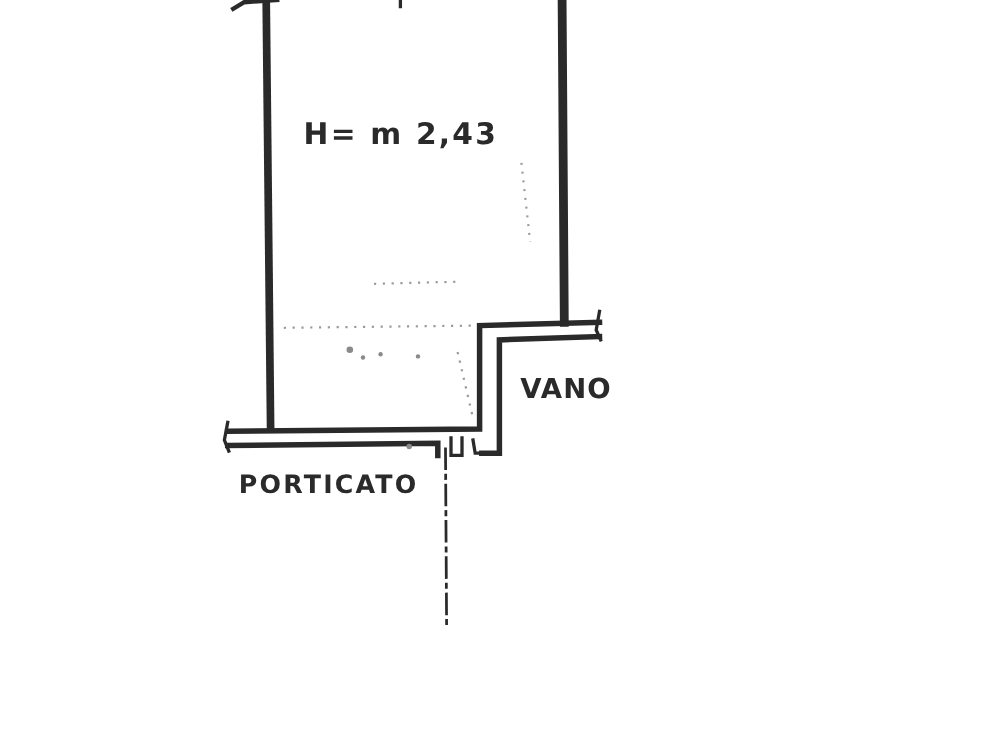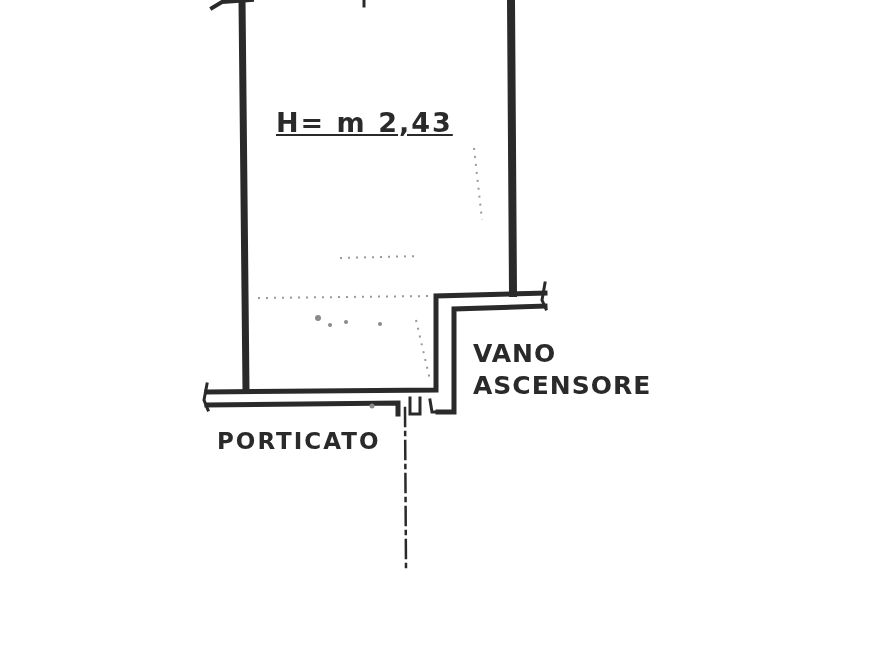--- a/index.html
+++ b/index.html
@@ -1,21 +1,21 @@
 <!DOCTYPE html>
 <html><head>
   <meta charset="utf-8">
   <style>
     html, body { margin: 0; padding: 0; background: #ffffff; }
     body { width: 893px; height: 670px; position: relative; overflow: hidden;
            font-family: "DejaVu Sans", sans-serif; }
     .plan { position: absolute; left: 0; top: 0; width: 893px; height: 670px; }
     .label { position: absolute; color: #2a2a2a; font-weight: bold; letter-spacing: 1px;
              font-family: "DejaVu Sans", sans-serif; white-space: nowrap; }
-    .height-label { left: 276px; top: 107px; font-size: 27px; letter-spacing: 2px; text-decoration: underline; }
+    .height-label { left: 276px; top: 107px; font-size: 27px; letter-spacing: 2px; }
     .vano { left: 473px; top: 338px; font-size: 25px; line-height: 32px; }
     .porticato { left: 176px; top: 428px; font-size: 23px; letter-spacing: 2px; margin-left: 41px; }
   </style>
 </head>
 <body>
 
 <svg class="plan" viewBox="0 0 893 670" xmlns="http://www.w3.org/2000/svg">
   <g stroke="#2a2a2a" fill="none" stroke-linecap="square">
 
     <line x1="242" y1="0" x2="246" y2="390" stroke-width="7"></line>
@@ -50,16 +50,15 @@
     <circle cx="346" cy="322" r="2"></circle>
     <circle cx="380" cy="324" r="2"></circle>
     <circle cx="372" cy="406" r="2.5"></circle>
   </g>
 </svg>
 
 <div class="label height-label">H= m 2,43</div>
 
 <div class="label vano">
   <div>VANO</div>
-  <div>ASCENSORE</div>
 </div>
 
 <div class="label porticato">PORTICATO</div>
 
 </body></html>

